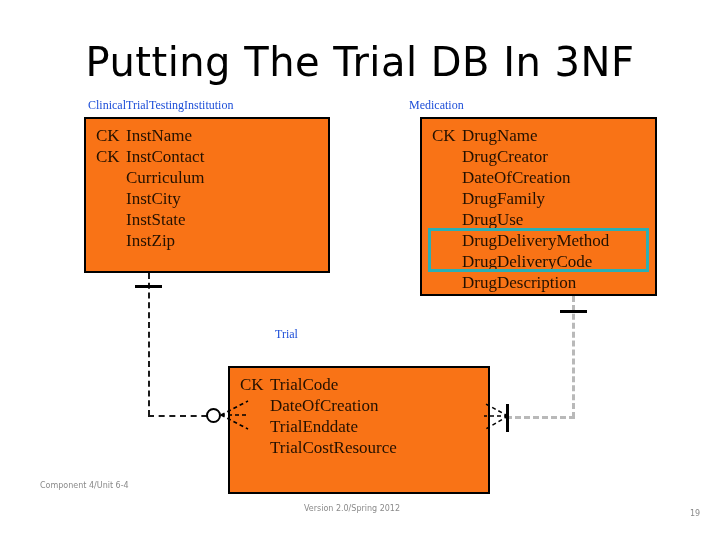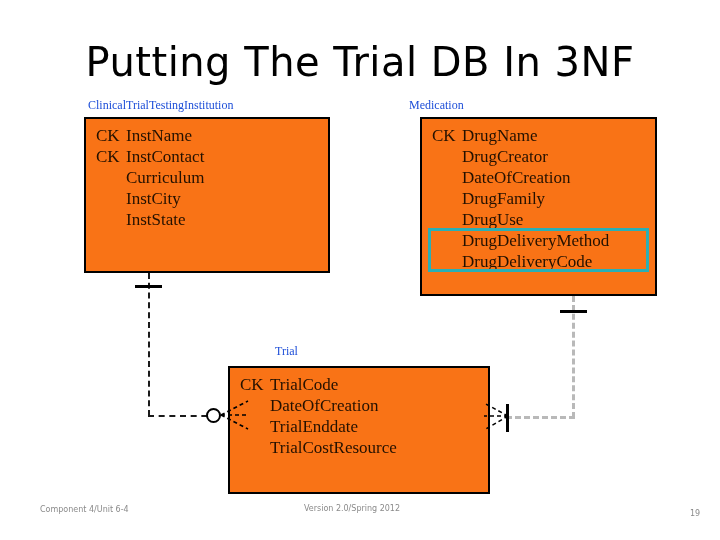--- a/index.html
+++ b/index.html
@@ -128,21 +128,21 @@
 
   
   .footer-text {
     position: absolute;
     font-family: "DejaVu Sans", sans-serif;
     font-size: 8px;
     line-height: 11px;
     color: #8a8a8a;
     white-space: nowrap;
   }
-  .footer-left  { left: 40px;  top: 504px; }
+  .footer-left  { left: 40px;  top: 480px; }
   .footer-center{ left: 262px; top: 503px; width: 180px; text-align: center; white-space: normal; }
   .footer-page  { left: 690px; top: 508px; }
 </style>
 </head>
 <body>
 
 <div id="slide">
 
   <div class="slide-title">Putting The Trial DB In 3NF</div>
 
@@ -163,20 +163,24 @@
         <span class="attr-name">Curriculum</span>
       </div>
       <div class="attr-row">
         <span class="attr-key"></span>
         <span class="attr-name">InstCity</span>
       </div>
       <div class="attr-row">
         <span class="attr-key"></span>
         <span class="attr-name">InstState</span>
       </div>
+      <div class="attr-row">
+        <span class="attr-key"></span>
+        <span class="attr-name">InstZip</span>
+      </div>
     </div>
   </div>
 
   <div class="entity-label" style="left:409px; top:96px;">Medication</div>
 
   <div class="entity-box" style="left:420px; top:117px; width:237px; height:179px;">
     <div class="attr-list">
       <div class="attr-row">
         <span class="attr-key">CK</span>
         <span class="attr-name">DrugName</span>
@@ -198,26 +202,30 @@
         <span class="attr-name">DrugUse</span>
       </div>
       <div class="attr-row">
         <span class="attr-key"></span>
         <span class="attr-name">DrugDeliveryMethod</span>
       </div>
       <div class="attr-row">
         <span class="attr-key"></span>
         <span class="attr-name">DrugDeliveryCode</span>
       </div>
+      <div class="attr-row">
+        <span class="attr-key"></span>
+        <span class="attr-name">DrugDescription</span>
+      </div>
     </div>
   </div>
 
   <div class="highlight-rect" style="left:428px; top:228px; width:221px; height:44px;"></div>
 
-  <div class="entity-label" style="left:275px; top:342px;">Trial</div>
+  <div class="entity-label" style="left:275px; top:325px;">Trial</div>
 
   <div class="entity-box" style="left:228px; top:366px; width:262px; height:128px;">
     <div class="attr-list">
       <div class="attr-row">
         <span class="attr-key">CK</span>
         <span class="attr-name">TrialCode</span>
       </div>
       <div class="attr-row">
         <span class="attr-key"></span>
         <span class="attr-name">DateOfCreation</span>

